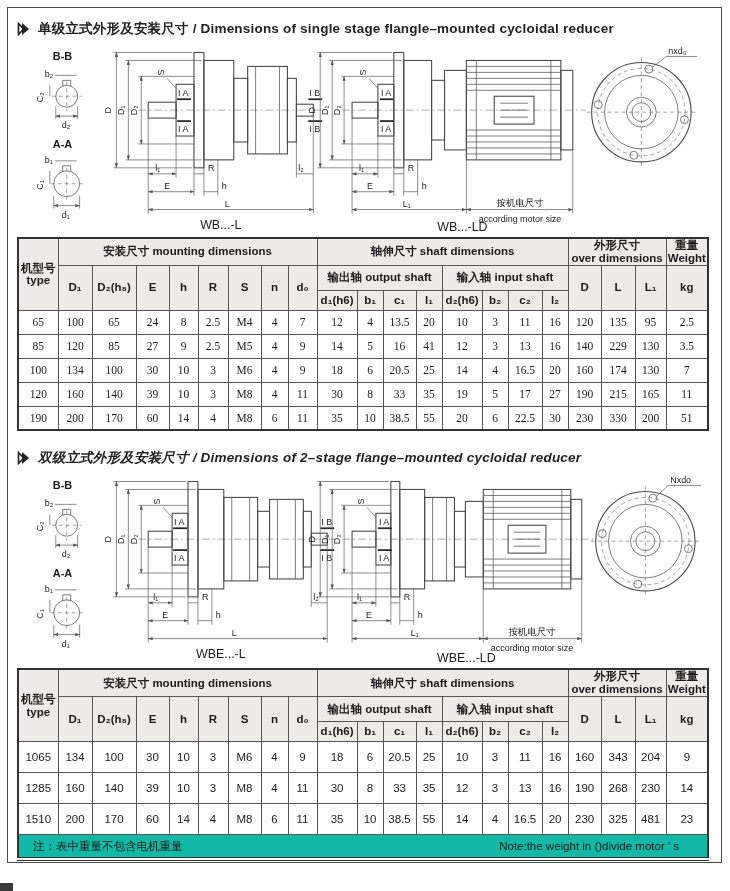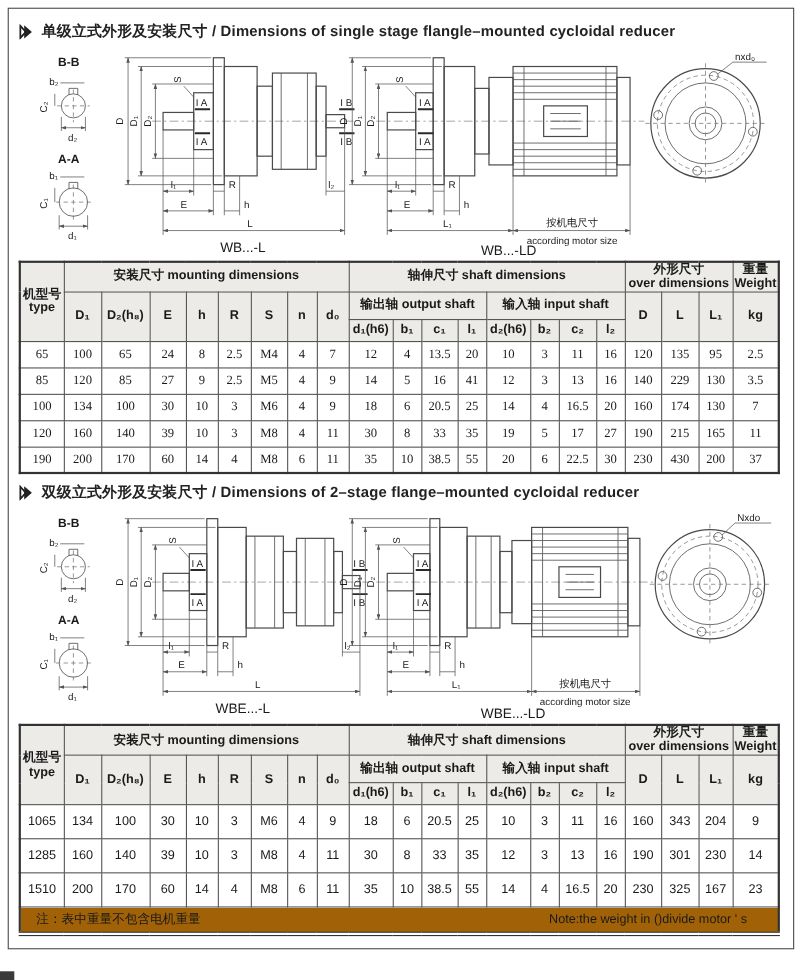--- a/index.html
+++ b/index.html
@@ -21,21 +21,21 @@
   svg text.cn{font-size:9.5px;}
   table.dims{width:690px;border-collapse:collapse;table-layout:fixed;border:2px solid #333;}
   .dims th,.dims td{border:1px solid #555;text-align:center;vertical-align:middle;padding:0;
                     font-size:11.5px;line-height:1.12;overflow:hidden;}
   .dims thead th{background:#ecebe8;font-weight:bold;}
   .dims thead tr.r1{height:27px;}
   .dims thead tr.r2{height:25px;}
   .dims thead tr.r3{height:20px;}
   .t1 tbody tr{height:24px;font-family:Liberation Serif, serif;}
   .t2 tbody tr{height:31px;}
-  .dims tfoot td{height:22px;border-bottom:4px double #333;background:#a16207;}
+  .dims tfoot td{height:22px;border-bottom:4px double #333;background:#14b8a6;}
   .note-flex{display:flex;justify-content:space-between;align-items:center;padding:0 28px 0 14px;font-size:11.5px;}
   .marker{display:inline-flex;}
   .corner-artifact{position:absolute;left:0;bottom:0;width:13px;height:8px;background:#3a3a3a;}
 </style>
 </head>
 <body>
 
 <div class="page">
 <div class="frame">
 
@@ -404,28 +404,28 @@
             <td>11</td>
             <td>35</td>
             <td>10</td>
             <td>38.5</td>
             <td>55</td>
             <td>20</td>
             <td>6</td>
             <td>22.5</td>
             <td>30</td>
             <td>230</td>
-            <td>430</td>
+            <td>330</td>
             <td>200</td>
-            <td>37</td>
+            <td>51</td>
           </tr>
         </tbody>
   </table>
 
-  <div class="sec-title" style="margin-top:4px;">
+  <div class="sec-title" style="margin-top:14px;font-style:italic;">
     <span class="marker">
       <svg width="14" height="14" viewBox="0 0 14 14">
         <path d="M1.5,1.5 L6.5,7 L1.5,12.5 Z" fill="none" stroke="#222" stroke-width="1.6"></path>
         <path d="M5,1 L12,7 L5,13 Z" fill="#222"></path>
       </svg>
     </span>
     <span class="t">双级立式外形及安装尺寸 / Dimensions of 2–stage flange–mounted cycloidal reducer</span>
   </div>
 
   <svg class="draw" width="690" height="192" viewBox="0 0 694 192">
@@ -709,21 +709,21 @@
             <td>11</td>
             <td>30</td>
             <td>8</td>
             <td>33</td>
             <td>35</td>
             <td>12</td>
             <td>3</td>
             <td>13</td>
             <td>16</td>
             <td>190</td>
-            <td>301</td>
+            <td>268</td>
             <td>230</td>
             <td>14</td>
           </tr>
           <tr>
             <td>1510</td>
             <td>200</td>
             <td>170</td>
             <td>60</td>
             <td>14</td>
             <td>4</td>
@@ -733,21 +733,21 @@
             <td>35</td>
             <td>10</td>
             <td>38.5</td>
             <td>55</td>
             <td>14</td>
             <td>4</td>
             <td>16.5</td>
             <td>20</td>
             <td>230</td>
             <td>325</td>
-            <td>167</td>
+            <td>481</td>
             <td>23</td>
           </tr>
         </tbody>
     <tfoot>
       <tr>
         <td colspan="21">
           <div class="note-flex">
             <span>注：表中重量不包含电机重量</span>
             <span>Note:the weight in ()divide motor ' s</span>
           </div>

